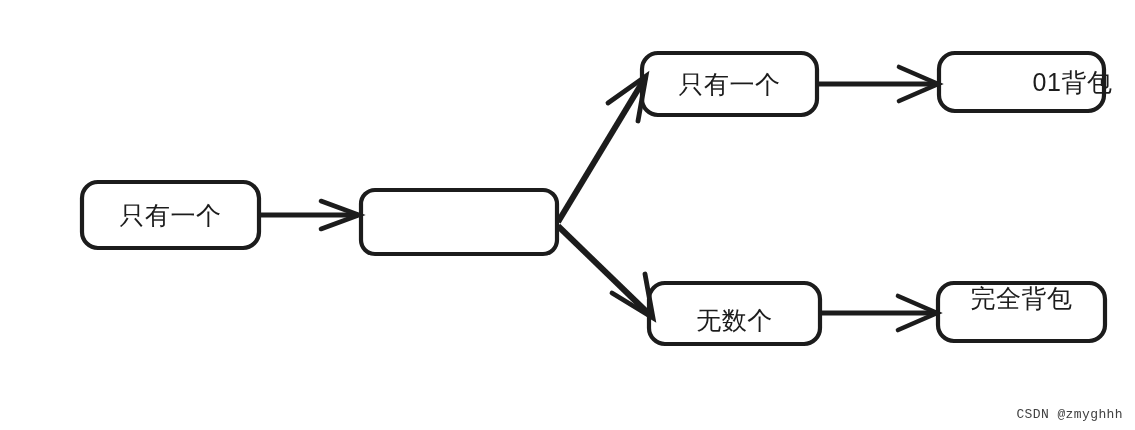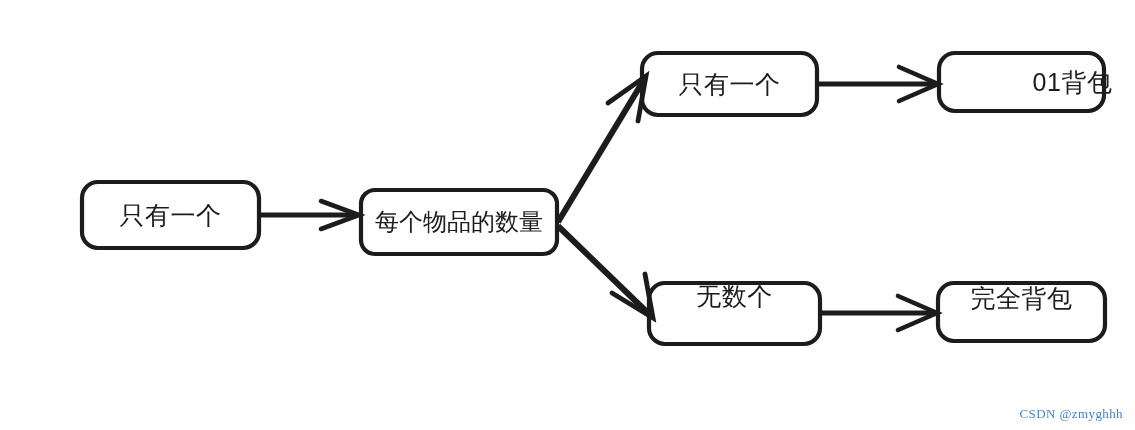--- a/index.html
+++ b/index.html
@@ -36,24 +36,24 @@
     pointer-events: none;
   }
   .node-label.tight {
     font-size: 24px;
     letter-spacing: 0px;
   }
   #watermark {
     position: absolute;
     right: 12px;
     bottom: 8px;
-    color: #3b82f6;
+    color: #404040;
     font-size: 13px;
     letter-spacing: 0.4px;
-    font-family: Liberation Serif, serif;
+    font-family: Liberation Mono, monospace;
   }
 </style>
 </head>
 <body>
 
 <div id="canvas">
 
   <svg id="diagram-svg" viewBox="0 0 1135 430" xmlns="http://www.w3.org/2000/svg">
 
     <g>
@@ -91,25 +91,24 @@
     </g>
 
     <g>
       <line x1="820" y1="313" x2="935" y2="313" stroke="#1c1c1c" stroke-width="5" stroke-linecap="butt"></line>
       <path d="M 898 296 L 937 313 L 898 330" fill="none" stroke="#1c1c1c" stroke-width="4.6" stroke-linecap="round" stroke-linejoin="miter"></path>
     </g>
   </svg>
 
   <div class="node-label" style="left:82px; top:182px; width:177px; height:66px;">只有一个</div>
 
-  <div class="node-label tight" style="left:361px; top:190px; width:196px; height:64px;">每个物品的数量</div>
 
   <div class="node-label" style="left:642px; top:53px; width:175px; height:62px;">只有一个</div>
 
-  <div class="node-label" style="left:649px; top:266px; width:171px; height:61px;">无数个</div>
+  <div class="node-label" style="left:649px; top:290px; width:171px; height:61px;">无数个</div>
 
   <div class="node-label" style="left:990px; top:53px; width:165px; height:58px;">01背包</div>
 
   <div class="node-label" style="left:938px; top:269px; width:167px; height:58px;">完全背包</div>
 
   <div id="watermark">CSDN @zmyghhh</div>
 
 </div>
 
 </body></html>

